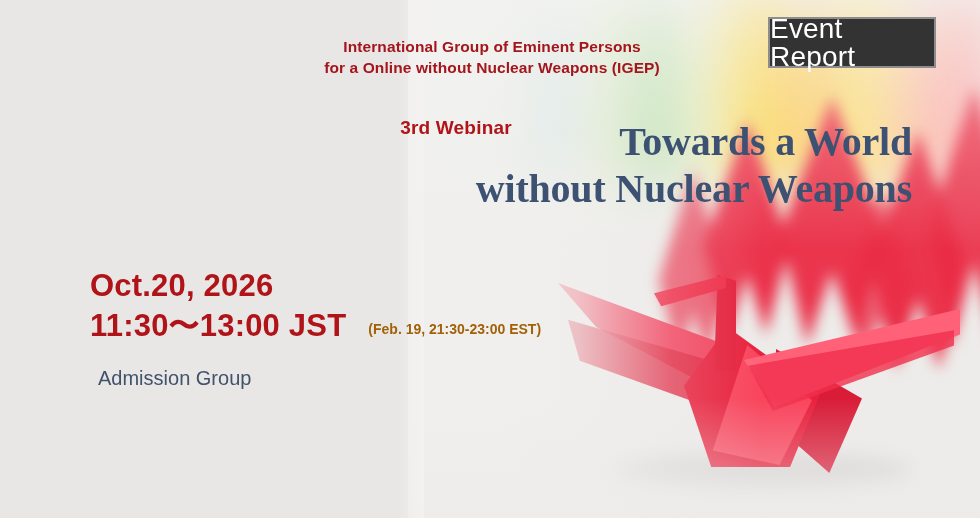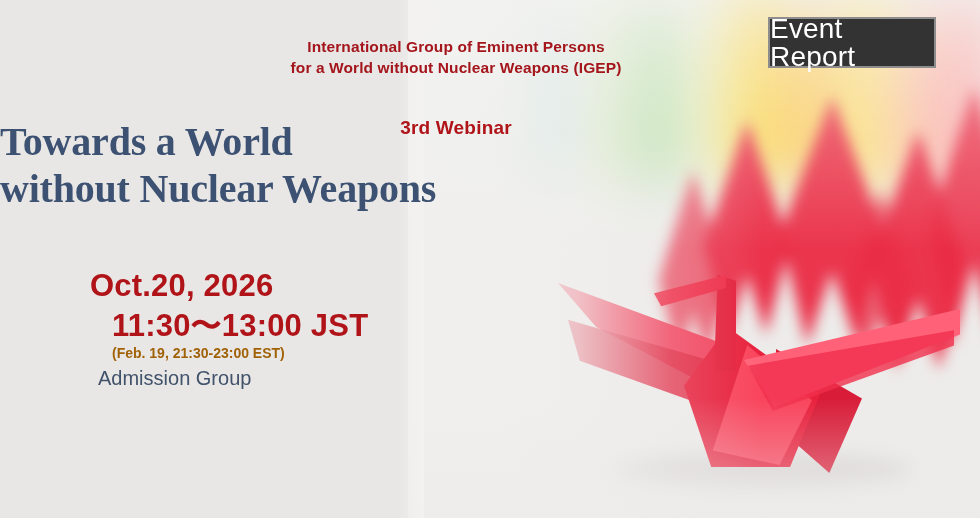--- a/index.html
+++ b/index.html
@@ -84,35 +84,35 @@
       rgba(245,245,243,0) 100%);}
   .photo .wash-bottom{position:absolute;left:0;bottom:0;width:572px;height:120px;
     background:linear-gradient(to top,rgba(236,235,233,.55),rgba(236,235,233,0));}
 
   
   .seam{position:absolute;left:398px;top:0;width:26px;height:518px;
     background:linear-gradient(to right,rgba(232,231,229,0),rgba(243,242,240,.9));}
 
   
   .org{position:absolute;left:0;top:36px;width:912px;text-align:center;
-       color:#a4151c;font-weight:bold;font-size:15.5px;line-height:21px;letter-spacing:.1px;}
+       color:#a4151c;font-weight:bold;font-size:15.5px;line-height:21px;letter-spacing:.1px;padding-left:36px;}
   .webinar{position:absolute;left:0;top:88px;width:912px;text-align:center;
        color:#b01419;font-weight:bold;font-size:19px;letter-spacing:.2px;margin-top:29px;}
-  .maintitle{position:absolute;left:0;top:118px;width:912px;text-align:left;
+  .maintitle{position:absolute;left:0;top:118px;width:912px;text-align:right;
        color:#3d5272;font-family:"Liberation Serif",serif;font-weight:bold;
        font-size:40px;line-height:47px;letter-spacing:-.2px;}
 
   .badge{position:absolute;left:768px;top:17px;width:168px;height:51px;
        background:#333333;border:2px solid #8d8d8d;box-sizing:border-box;
        display:flex;align-items:center;justify-content:center;}
   .badge span{color:#ffffff;font-size:28px;letter-spacing:.2px;line-height:1;}
 
   .date{position:absolute;left:90px;top:268px;color:#b01419;
        font-weight:bold;font-size:31px;letter-spacing:.2px;}
-  .timerow{position:absolute;left:90px;top:305px;display:flex;align-items:baseline;flex-direction:column;}
+  .timerow{position:absolute;left:90px;top:305px;display:flex;align-items:baseline;}
   .time{color:#b01419;font-weight:bold;font-size:31px;letter-spacing:.2px;white-space:nowrap;}
   .est{color:#a16207;font-weight:bold;font-size:14px;margin-left:22px;white-space:nowrap;
        position:relative;top:-2px;}
 
   .info{position:absolute;left:98px;top:364px;color:#41526b;
        font-size:20px;line-height:28px;}
 </style>
 </head>
 <body>
 
@@ -158,21 +158,21 @@
 
     <div class="wash"></div>
     <div class="wash-top"></div>
     <div class="wash-bottom"></div>
   </div>
 
   <div class="seam"></div>
 
   <div class="org">
     <div>International Group of Eminent Persons</div>
-    <div>for a World without Nuclear Weapons (IGEP)</div>
+    <div>for a Online without Nuclear Weapons (IGEP)</div>
   </div>
 
   <div class="webinar">3rd Webinar</div>
 
   <div class="maintitle">
     <div>Towards a World</div>
     <div>without Nuclear Weapons</div>
   </div>
 
   <div class="badge">

